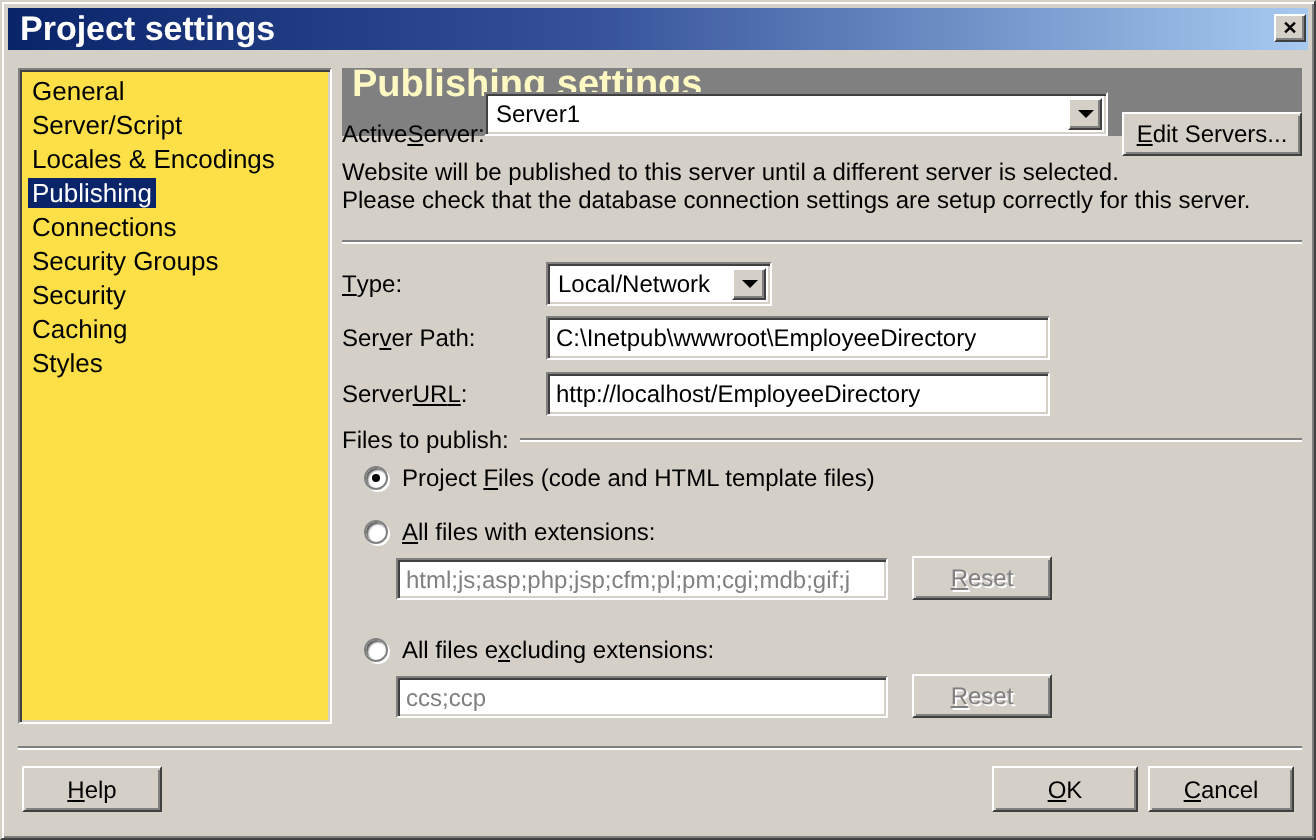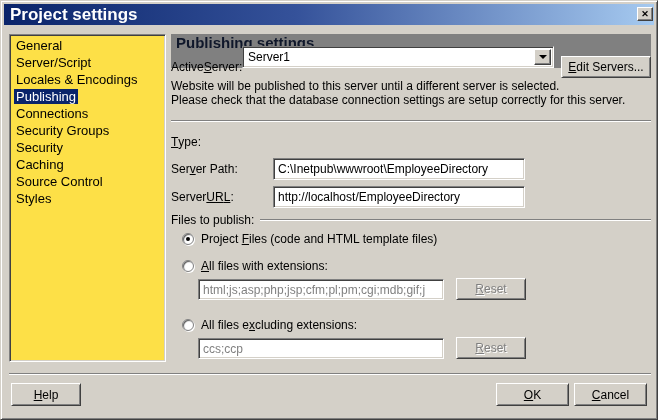--- a/index.html
+++ b/index.html
@@ -34,21 +34,21 @@
     box-shadow: inset 1px 1px 0 #404040, inset -1px -1px 0 #d4d0c8;
     padding: 2px 1px; font-size: 13px; overflow: hidden;
   }
   .list-item { line-height: 17px; padding-left: 3px; white-space: nowrap; cursor: default; }
   .list-item span { padding: 0 2px; }
   .list-item.selected span { background: #0a246a; color: #ffffff; }
 
   
   .section-header {
     position: absolute; left: 170px; top: 33px; width: 480px; height: 34px;
-    background: #808080; color: #0f172a; font-weight: bold; font-size: 15px;
+    background: #808080; color: #fef9c3; font-weight: bold; font-size: 19px;
     line-height: 18px; padding-left: 5px;
   }
   .lbl { position: absolute; height: 22px; display: flex; align-items: center; white-space: nowrap; }
 
   .combo {
     position: absolute; background: #ffffff;
     border: 1px solid; border-color: #808080 #ffffff #ffffff #808080;
     box-shadow: inset 1px 1px 0 #404040, inset -1px -1px 0 #d4d0c8;
     display: flex; align-items: center;
   }
@@ -107,41 +107,46 @@
 
   <div class="listbox">
     <div class="list-item"><span>General</span></div>
     <div class="list-item"><span>Server/Script</span></div>
     <div class="list-item"><span>Locales &amp; Encodings</span></div>
     <div class="list-item selected"><span>Publishing</span></div>
     <div class="list-item"><span>Connections</span></div>
     <div class="list-item"><span>Security Groups</span></div>
     <div class="list-item"><span>Security</span></div>
     <div class="list-item"><span>Caching</span></div>
-    <div class="list-item"><span>Source Control</span></div>
     <div class="list-item"><span>Styles</span></div>
   </div>
 
   <div class="section-header">Publishing settings</div>
 
   <div class="lbl" style="left:170px; top:55px;">Active <u>S</u>erver:</div>
   <div class="combo" style="left:241px; top:45px; width:312px; height:22px;">
     <span class="value">Server1</span>
     <span class="drop-btn">
         <span class="arrow-down"></span>
       </span>
   </div>
   <button class="btn" style="left:560px; top:55px; width:90px; height:22px;"><u>E</u>dit Servers...</button>
 
   <div class="lbl" style="left:170px; top:78px; height:14px;">Website will be published to this server until a different server is selected.</div>
   <div class="lbl" style="left:170px; top:92px; height:14px;">Please check that the database connection settings are setup correctly for this server.</div>
 
   <div class="etched" style="left:170px; top:119px; width:480px;"></div>
 
   <div class="lbl" style="left:170px; top:130px;"><u>T</u>ype:</div>
+  <div class="combo" style="left:272px; top:130px; width:113px; height:22px;">
+    <span class="value">Local/Network</span>
+    <span class="drop-btn">
+        <span class="arrow-down"></span>
+      </span>
+  </div>
 
   <div class="lbl" style="left:170px; top:157px;">Ser<u>v</u>er Path:</div>
   <input class="textbox" style="left: 272px; top: 157px; width: 252px; height: 22px;" value="C:\Inetpub\wwwroot\EmployeeDirectory">
 
   <div class="lbl" style="left:170px; top:185px;">Server <u>U</u><u>R</u><u>L</u>:</div>
   <input class="textbox" style="left: 272px; top: 185px; width: 252px; height: 22px;" value="http://localhost/EmployeeDirectory">
 
   <div class="lbl" style="left:170px; top:211px; height:16px;">Files to publish:</div>
   <div class="etched" style="left:259px; top:218px; width:391px;"></div>
 

